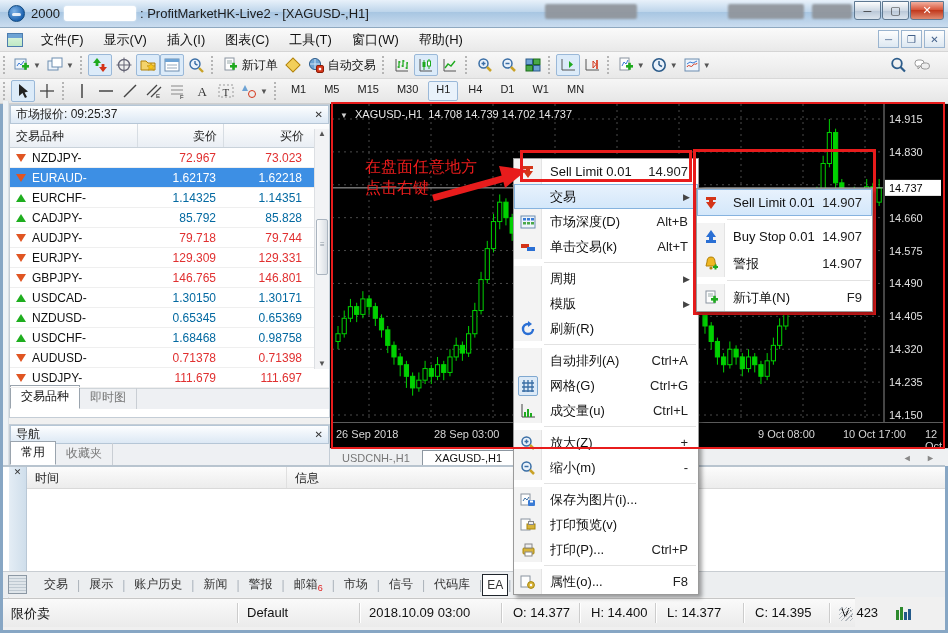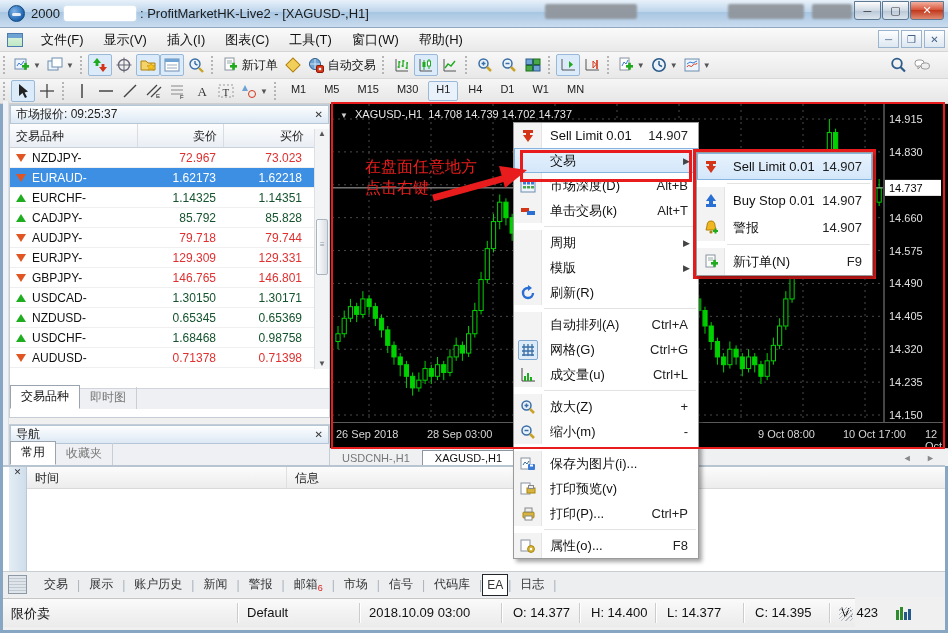--- a/index.html
+++ b/index.html
@@ -55,42 +55,42 @@
   #mw-header div { padding:4px 6px; border-right:1px solid #d7dde3; }
   #mw-rows { position:relative; height:240px; overflow:hidden; }
   .mw-row { display:flex; height:20px; align-items:center; border-bottom:1px solid #efefef; font-size:12px; }
   .mw-row .sym { width:128px; padding-left:6px; color:#111; display:flex; align-items:center; }
   .mw-row .sell, .mw-row .buy { width:86px; text-align:right; padding-right:8px; }
   .mw-row.sel { background:#3d8fe4; }
   .mw-row.sel .sym, .mw-row.sel .sell, .mw-row.sel .buy { color:#fff; }
   .arr { width:0; height:0; margin-right:6px; }
   .arr.up { border-left:5px solid transparent; border-right:5px solid transparent; border-bottom:8px solid #1fae1f; }
   .arr.down { border-left:5px solid transparent; border-right:5px solid transparent; border-top:8px solid #e05522; }
-  .p-up { color:#14532d; } .p-down { color:#e03030; }
+  .p-up { color:#0369a1; } .p-down { color:#e03030; }
   #mw-scroll { position:absolute; right:0; top:24px; width:15px; height:240px; background:#f2f3f5; border-left:1px solid #dcdfe3; font-size:8px; color:#555; text-align:center; }
   #mw-thumb { position:absolute; left:1px; top:90px; width:12px; height:56px; background:linear-gradient(90deg,#fdfdfd,#d9dee4); border:1px solid #aab4bf; border-radius:2px; }
   #mw-thumb:after{content:"≡";position:absolute;left:3px;top:20px;color:#8a95a1;}
   .panel-tabs { display:flex; height:21px; background:#eef0f3; border-top:1px solid #cfd5da; align-items:flex-end; font-size:12px; }
   .p-tab { padding:2px 10px 3px; color:#777; border-right:1px solid #c9ced4; }
   .p-tab.active { background:#fff; border:1px solid #9aa4ae; border-bottom:1px solid #fff; color:#111; }
   #navigator { position:absolute; left:6px; top:424px; width:321px; height:41px; background:#f5f6f8; border:1px solid #c4cdd6; }
   
   #chart-win { position:absolute; left:327px; top:104px; width:618px; height:344px; background:#000; }
   #chart-svg { position:absolute; left:2px; top:0; }
   #chart-title { position:absolute; left:10px; top:4px; color:#e8e8e8; font-size:11px; z-index:5; }
   #chart-title .tri { font-size:8px; margin-right:4px; color:#cfcfcf; }
   #time-axis { position:absolute; left:2px; top:318px; width:612px; height:24px; background:#000; border-top:1px solid #5a5a5a; color:#d6d6d6; font-size:11px; }
   #time-axis span { position:absolute; top:5px; }
   #chart-tabs { position:absolute; left:327px; top:448px; width:621px; height:18px; background:#eef0f2; border-top:1px solid #c6cbd0;
     display:flex; align-items:center; font-size:11px; }
   .c-tab { padding:1px 12px; color:#777; }
   .c-tab.active { background:#fff; border:1px solid #8d97a1; color:#111; }
   #ctab-arrows { margin-left:auto; margin-right:10px; color:#888; font-size:9px; letter-spacing:6px; }
   
-  .menu { position:absolute; background:#fff; border:1px solid #9a9a9a; box-shadow:3px 3px 4px rgba(0,0,0,.35); z-index:30; }
+  .menu { position:absolute; background:#fff; border:1px solid #9a9a9a; box-shadow:3px 3px 4px rgba(0,0,0,.35); z-index:30;margin-top:36px; }
   #ctx-menu { left:510px; top:122px; width:186px; }
   .m-item { height:25px; display:flex; align-items:center; position:relative; font-size:13px; color:#111; }
   .m-gutter { width:28px; align-self:stretch; background:#f3f3f3; border-right:1px solid #e4e4e4; display:flex; align-items:center; justify-content:center; flex:none; }
   .m-label { padding-left:8px; white-space:nowrap; }
   .m-right { margin-left:auto; padding-right:10px; color:#222; white-space:nowrap; }
   .m-sub { margin-left:auto; padding-right:8px; font-size:9px; color:#444; }
   .m-sep { height:1px; background:#e2e2e2; margin:3px 2px 3px 30px; }
   .m-item.hl { background:linear-gradient(#e8f2fd,#d3e7fa); box-shadow:inset 0 0 0 1px #86b3df; }
   .m-item.hl .m-gutter { background:transparent; border-right-color:transparent; }
   .icon-box { width:20px; height:20px; display:flex; align-items:center; justify-content:center; }
@@ -549,20 +549,25 @@
         </div>
         <div class="mw-row">
           <div class="sym"><span class="arr up"></span>USDCHF-</div>
           <div class="sell p-up">1.68468</div>
           <div class="buy p-up">0.98758</div>
         </div>
         <div class="mw-row">
           <div class="sym"><span class="arr down"></span>AUDUSD-</div>
           <div class="sell p-down">0.71378</div>
           <div class="buy p-down">0.71398</div>
+        </div>
+        <div class="mw-row">
+          <div class="sym"><span class="arr down"></span>USDJPY-</div>
+          <div class="sell p-down">111.679</div>
+          <div class="buy p-down">111.697</div>
         </div>
       </div>
     <div id="mw-scroll">▲
       <div id="mw-thumb"></div>
       <div style="position:absolute;bottom:1px;left:0;right:0;">▼</div>
     </div>
     <div class="panel-tabs" id="mw-tabs">
         <div class="p-tab active">交易品种</div>
         <div class="p-tab">即时图</div>
       </div>
@@ -791,21 +796,21 @@
         <text x="557" y="183.4444444444443" fill="#e0e0e0" font-size="11">14.490</text>
         <text x="557" y="216.33333333333357" fill="#e0e0e0" font-size="11">14.405</text>
         <text x="557" y="249.22222222222214" fill="#e0e0e0" font-size="11">14.320</text>
         <text x="557" y="282.1111111111114" fill="#e0e0e0" font-size="11">14.235</text>
         <text x="557" y="315" fill="#e0e0e0" font-size="11">14.150</text>
         <rect x="553" y="75.87320261437883" width="56" height="16" fill="#ffffff"></rect>
         <text x="557" y="88.37320261437883" fill="#000" font-size="11">14.737</text>
       </svg>
     <div id="time-axis">
         <span style="left: 4px;">26 Sep 2018</span>
-        <span style="left: 95px;">28 Sep 03:00</span>
+        <span style="left: 102px;">28 Sep 03:00</span>
         <span style="left: 191px;">1 Oct 15:00</span>
         <span style="left: 426px;">9 Oct 08:00</span>
         <span style="left: 511px;">10 Oct 17:00</span>
         <span style="left: 593px;">12 Oct 03:00</span>
       </div>
   </div>
 
   <div id="chart-tabs">
     <div class="c-tab">USDCNH-,H1</div>
     <div class="c-tab active">XAGUSD-,H1</div>

